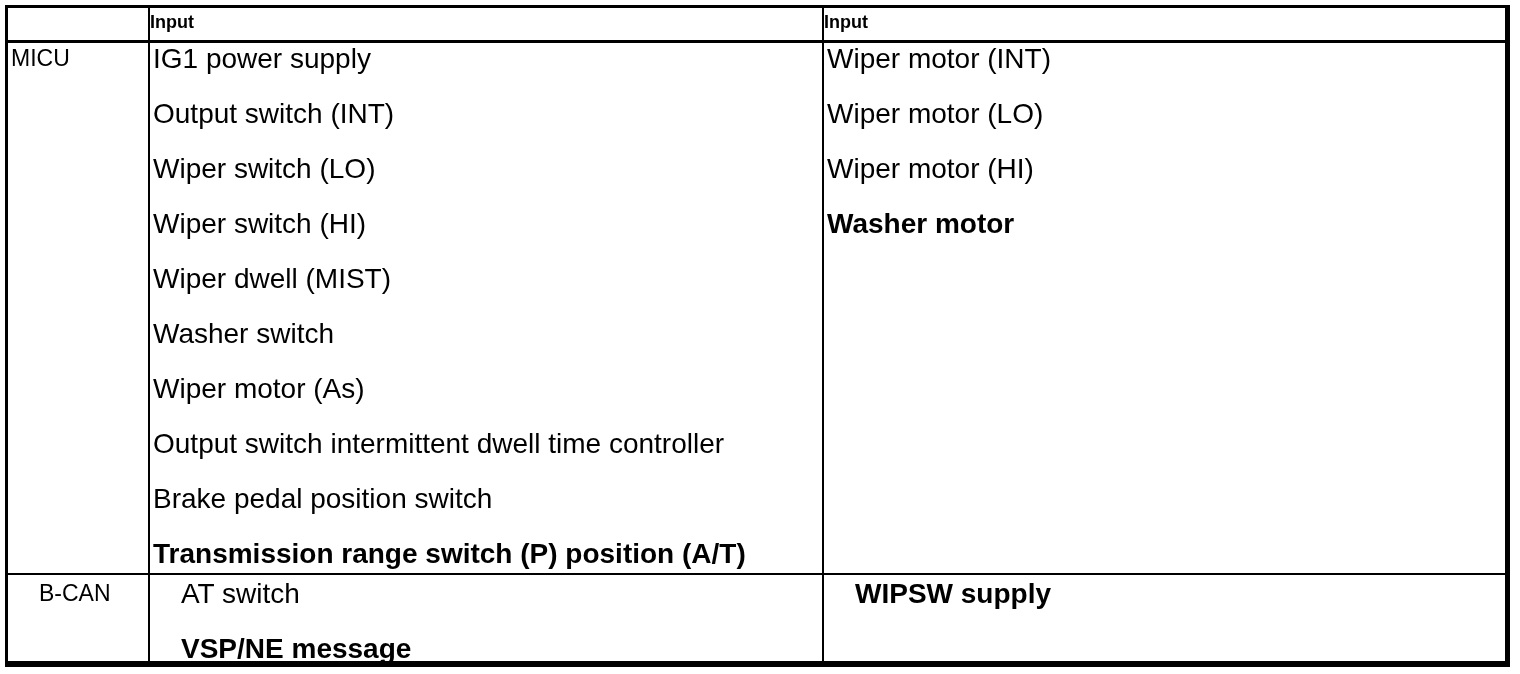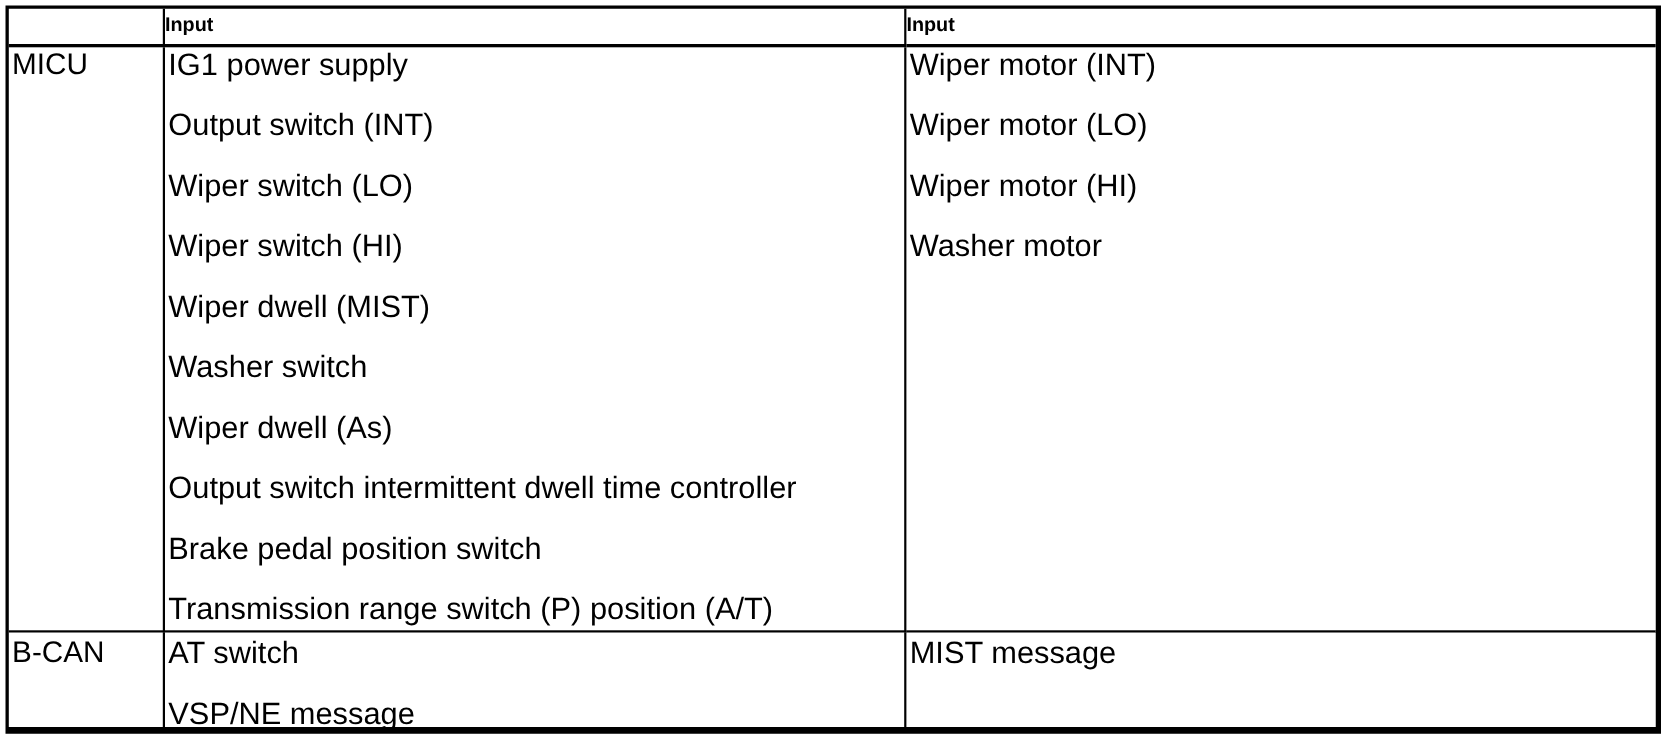--- a/index.html
+++ b/index.html
@@ -49,30 +49,30 @@
     line-height: 25px;
   }
   
   tr.micu-row td { height: 530px; border-bottom: 2px solid #000000; }
   tr.bcan-row td { }
   .cell-pad {
     padding: 3px 4px 0 3px;
     font-size: 28px;
     line-height: 25px;
   }
-  tr.bcan-row .cell-pad { padding-top: 6px; }
+  tr.bcan-row .cell-pad { padding-top: 6px; margin-left: 28px; }
   .row-label {
-    font-size: 27px;
+    font-size: 23px;
     line-height: 25px;
   }
   .cell-line {
     margin-bottom: 30px;
     white-space: nowrap;
   }
-  .cell-line:last-child { margin-bottom: 0; }
+  .cell-line:last-child { margin-bottom: 0; font-weight: bold; }
 </style>
 </head>
 <body>
 
 <div class="table-wrap">
   <table class="io-table">
     <colgroup>
       <col style="width:141px">
       <col style="width:674px">
       <col>
@@ -88,21 +88,21 @@
         <div class="cell-pad row-label">MICU</div>
       </td>
       <td class="col-input">
         <div class="cell-pad">
               <div class="cell-line">IG1 power supply</div>
               <div class="cell-line">Output switch (INT)</div>
               <div class="cell-line">Wiper switch (LO)</div>
               <div class="cell-line">Wiper switch (HI)</div>
               <div class="cell-line">Wiper dwell (MIST)</div>
               <div class="cell-line">Washer switch</div>
-              <div class="cell-line">Wiper dwell (As)</div>
+              <div class="cell-line">Wiper motor (As)</div>
               <div class="cell-line">Output switch intermittent dwell time controller</div>
               <div class="cell-line">Brake pedal position switch</div>
               <div class="cell-line">Transmission range switch (P) position (A/T)</div>
             </div>
       </td>
       <td class="col-output">
         <div class="cell-pad">
               <div class="cell-line">Wiper motor (INT)</div>
               <div class="cell-line">Wiper motor (LO)</div>
               <div class="cell-line">Wiper motor (HI)</div>
@@ -115,19 +115,19 @@
         <div class="cell-pad row-label">B-CAN</div>
       </td>
       <td class="col-input">
         <div class="cell-pad">
               <div class="cell-line">AT switch</div>
               <div class="cell-line">VSP/NE message</div>
             </div>
       </td>
       <td class="col-output">
         <div class="cell-pad">
-              <div class="cell-line">MIST message</div>
+              <div class="cell-line">WIPSW supply</div>
             </div>
       </td>
     </tr>
   </tbody>
     </table>
 </div>
 
 </body></html>

